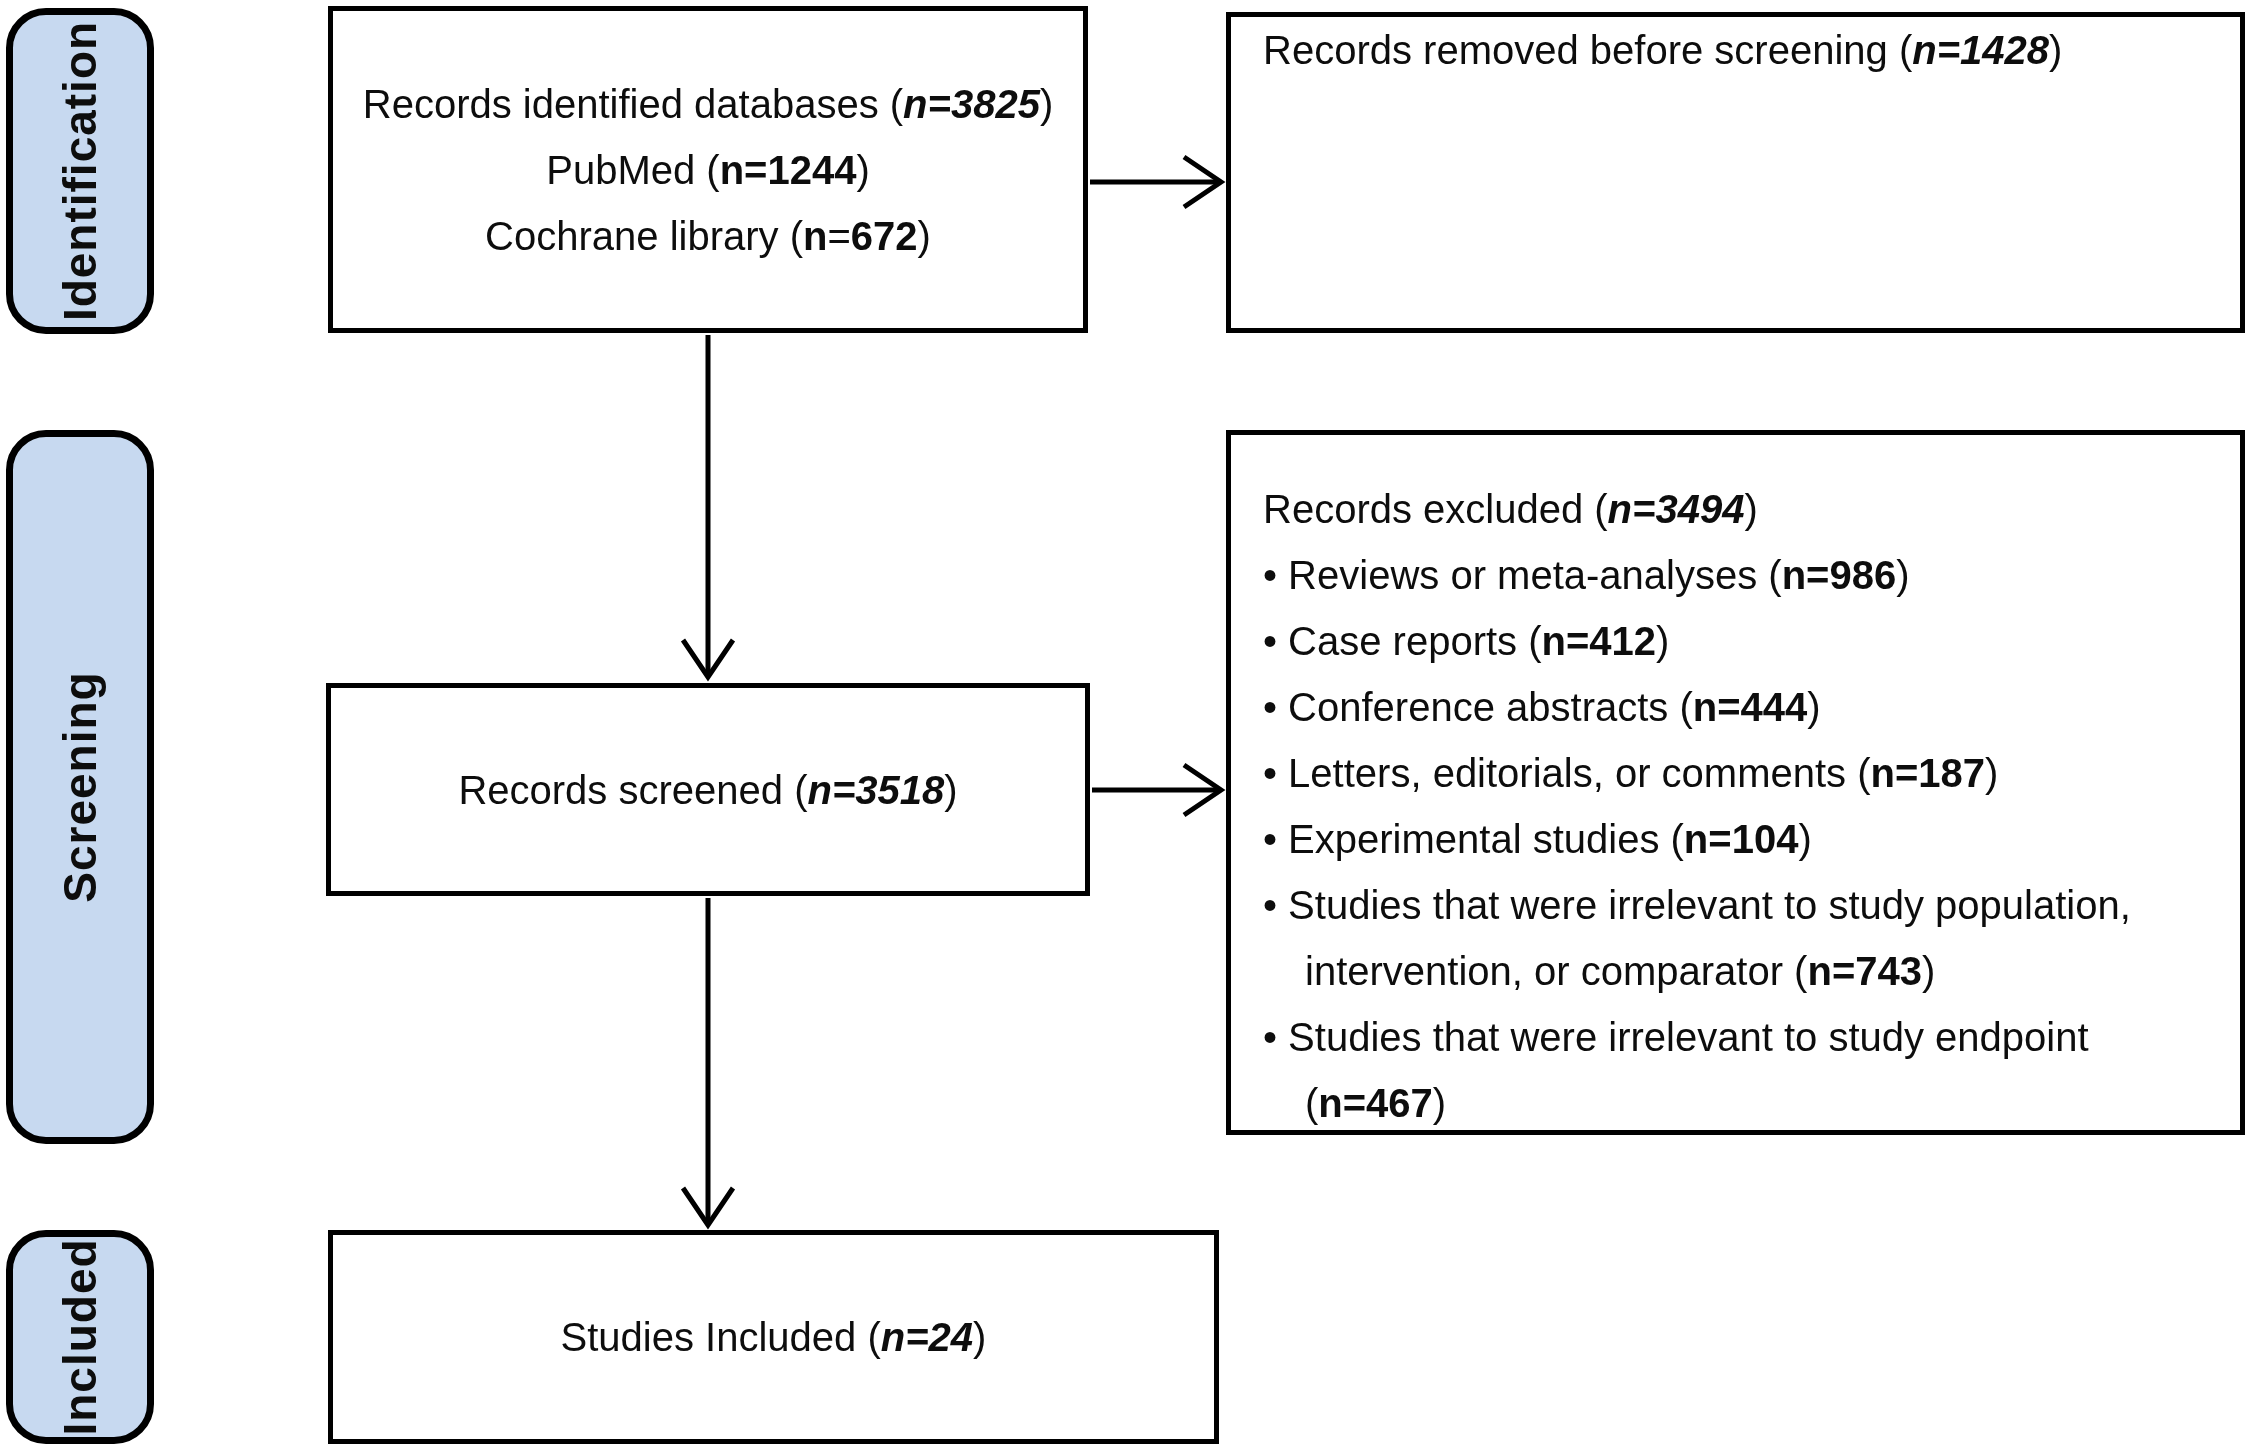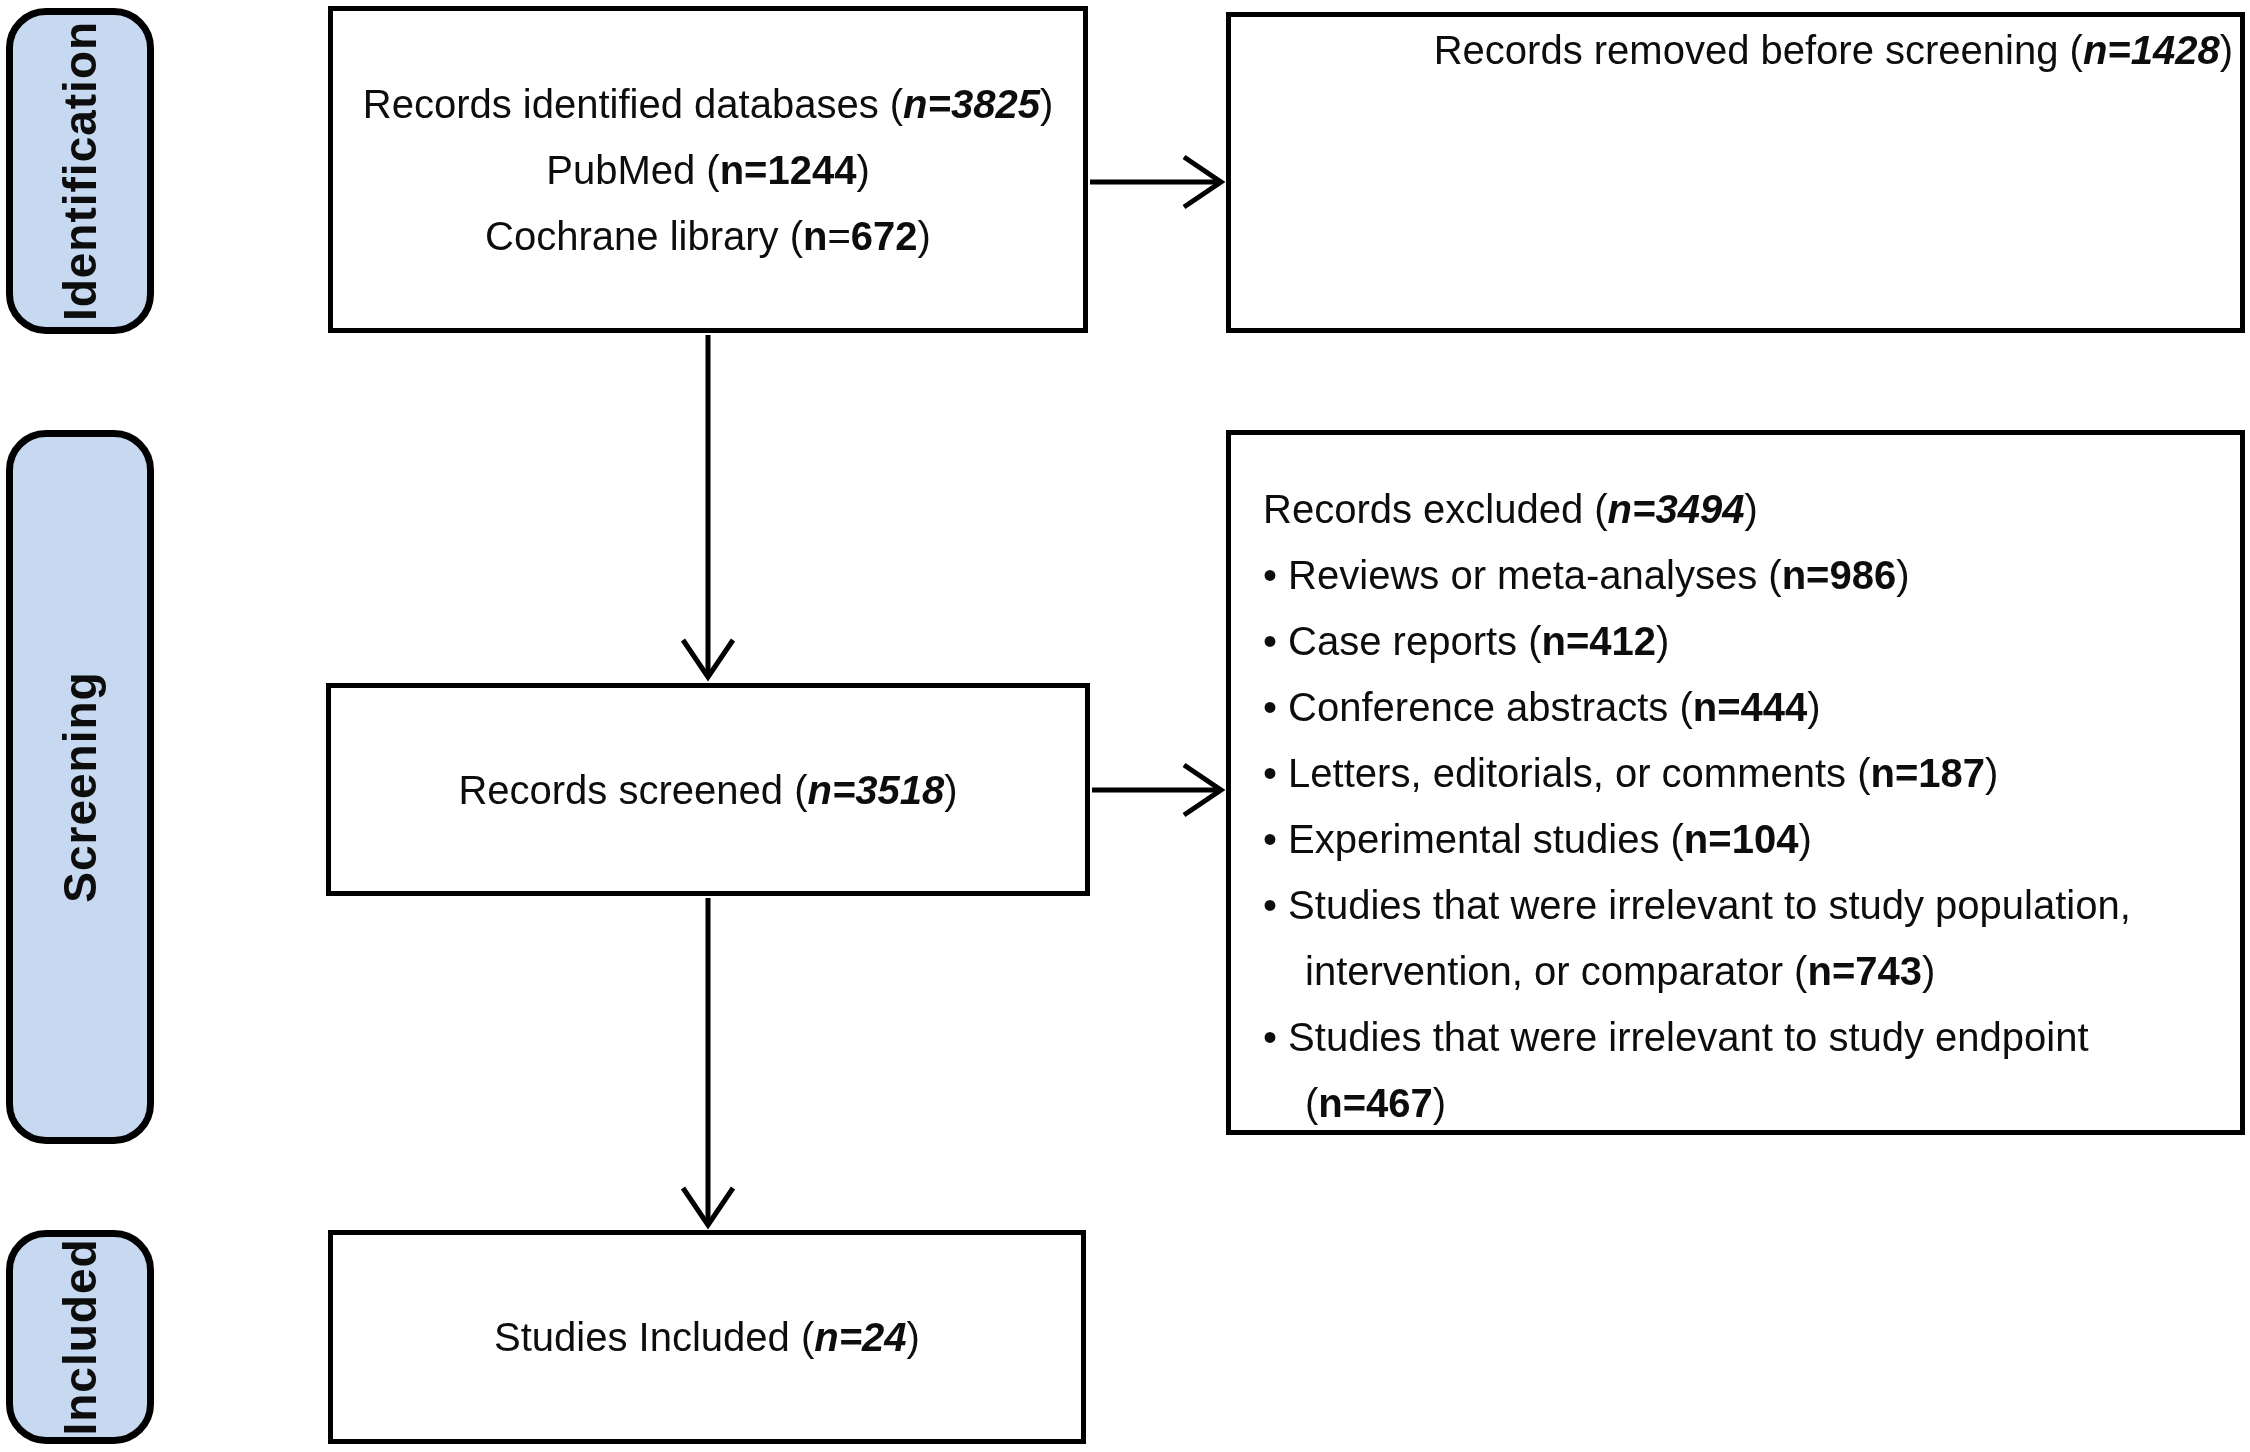--- a/index.html
+++ b/index.html
@@ -51,34 +51,34 @@
     font-size: 40px;
     line-height: 66px;
   }
   .box-identified {
     left: 328px; top: 6px; width: 760px; height: 327px;
     display: flex; flex-direction: column; justify-content: center;
     text-align: center;
   }
   .box-removed {
     left: 1226px; top: 12px; width: 1019px; height: 321px;
-    display: flex; justify-content: flex-end;
+    display: flex; justify-content: space-between;
     padding-left: 32px; padding-right: 7px;
   }
   .box-screened {
     left: 326px; top: 683px; width: 764px; height: 213px;
     display: flex; flex-direction: column; justify-content: center;
     text-align: center;
   }
   .box-excluded {
     left: 1226px; top: 430px; width: 1019px; height: 705px;
     padding: 41px 18px 18px 32px;
   }
   .box-included {
-    left: 328px; top: 1230px; width: 758px; height: 214px;
+    left: 328px; top: 1230px; width: 891px; height: 214px;
     display: flex; flex-direction: column; justify-content: center;
     text-align: center;
   }
 
   .line { white-space: nowrap; }
   .line.cont { padding-left: 42px; }
   .line .b { font-weight: bold; }
   .line .i { font-style: italic; }
 
   

